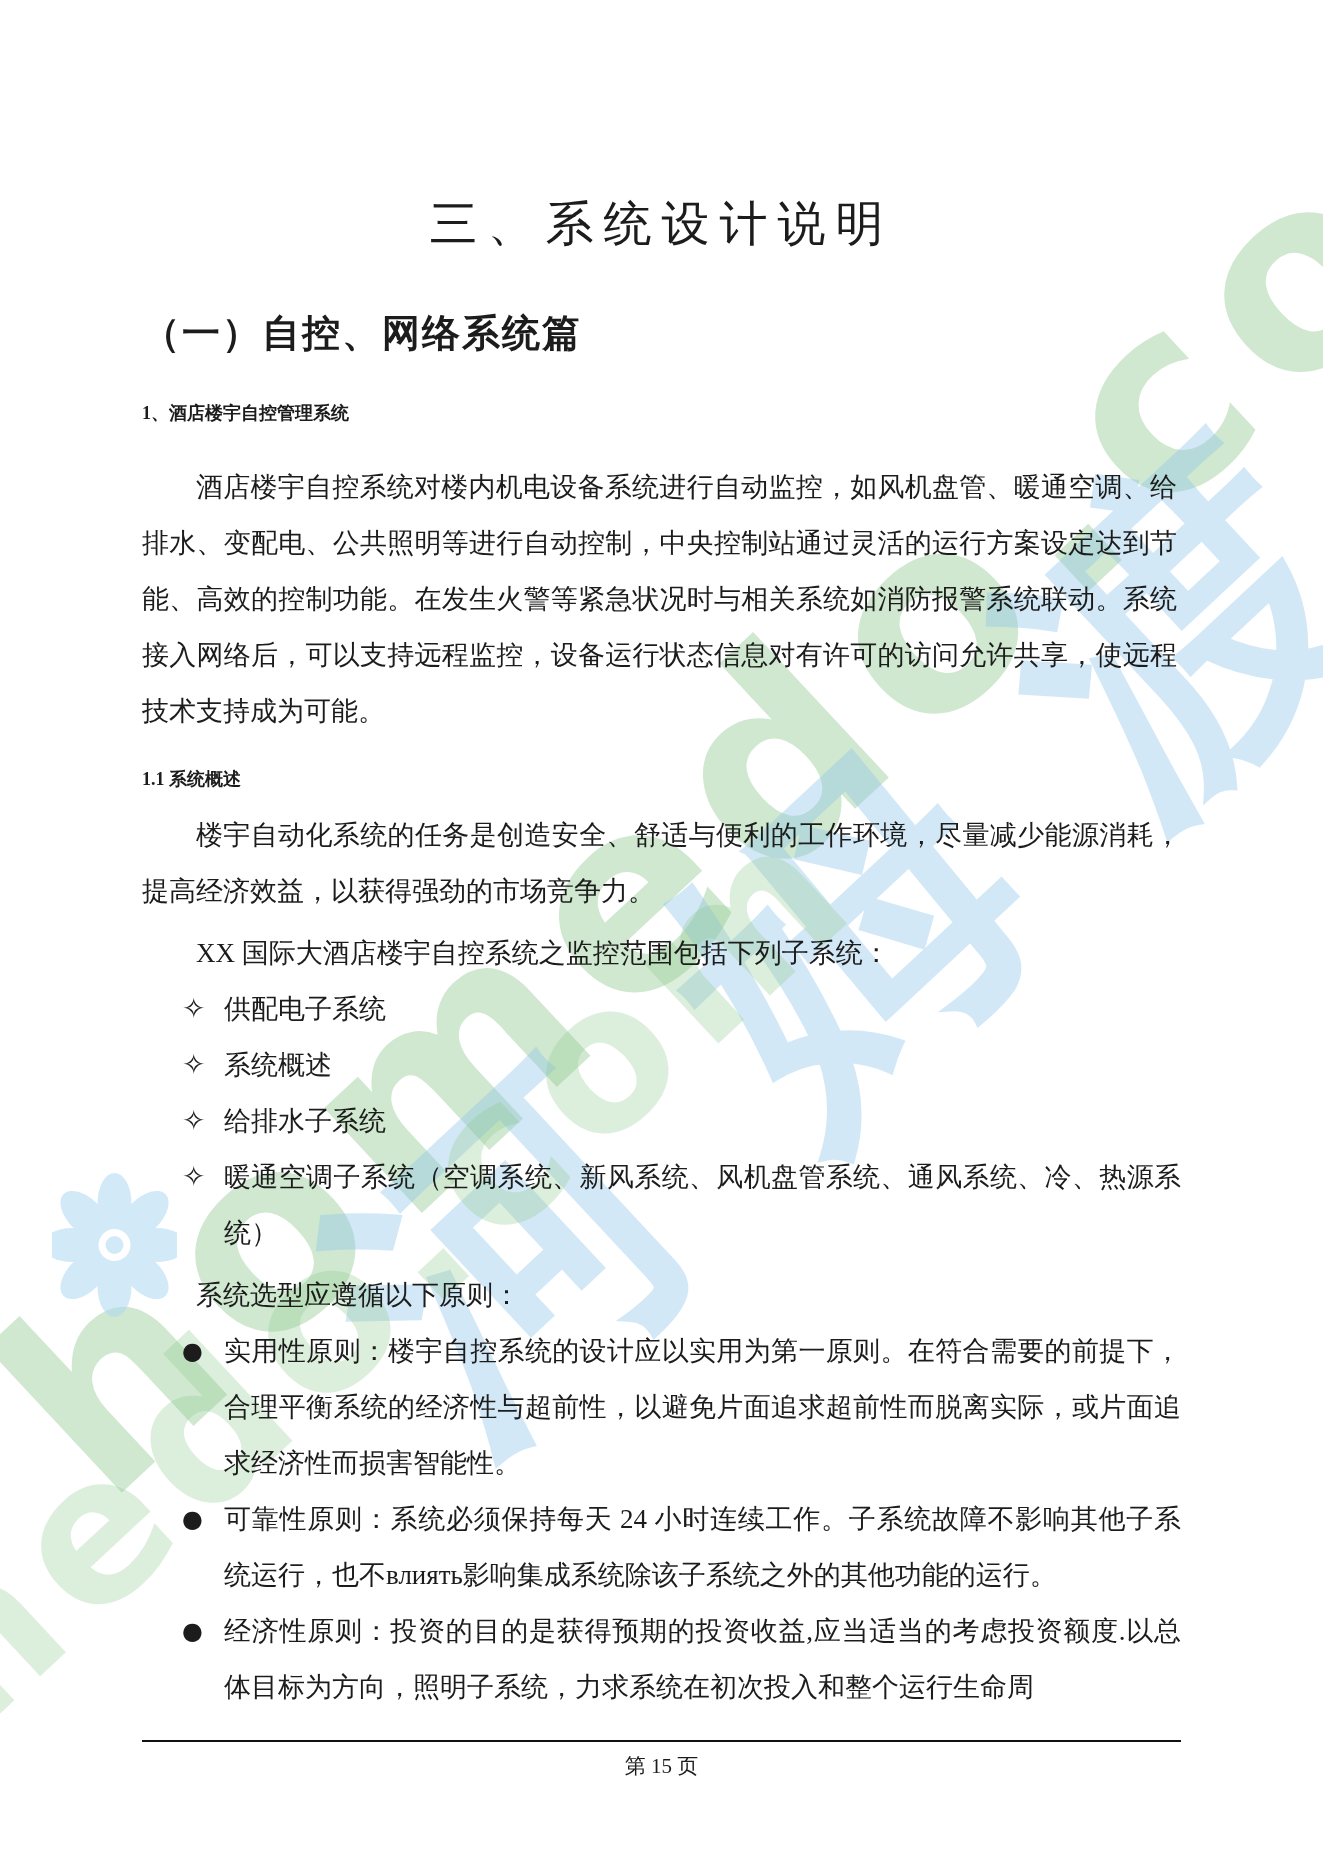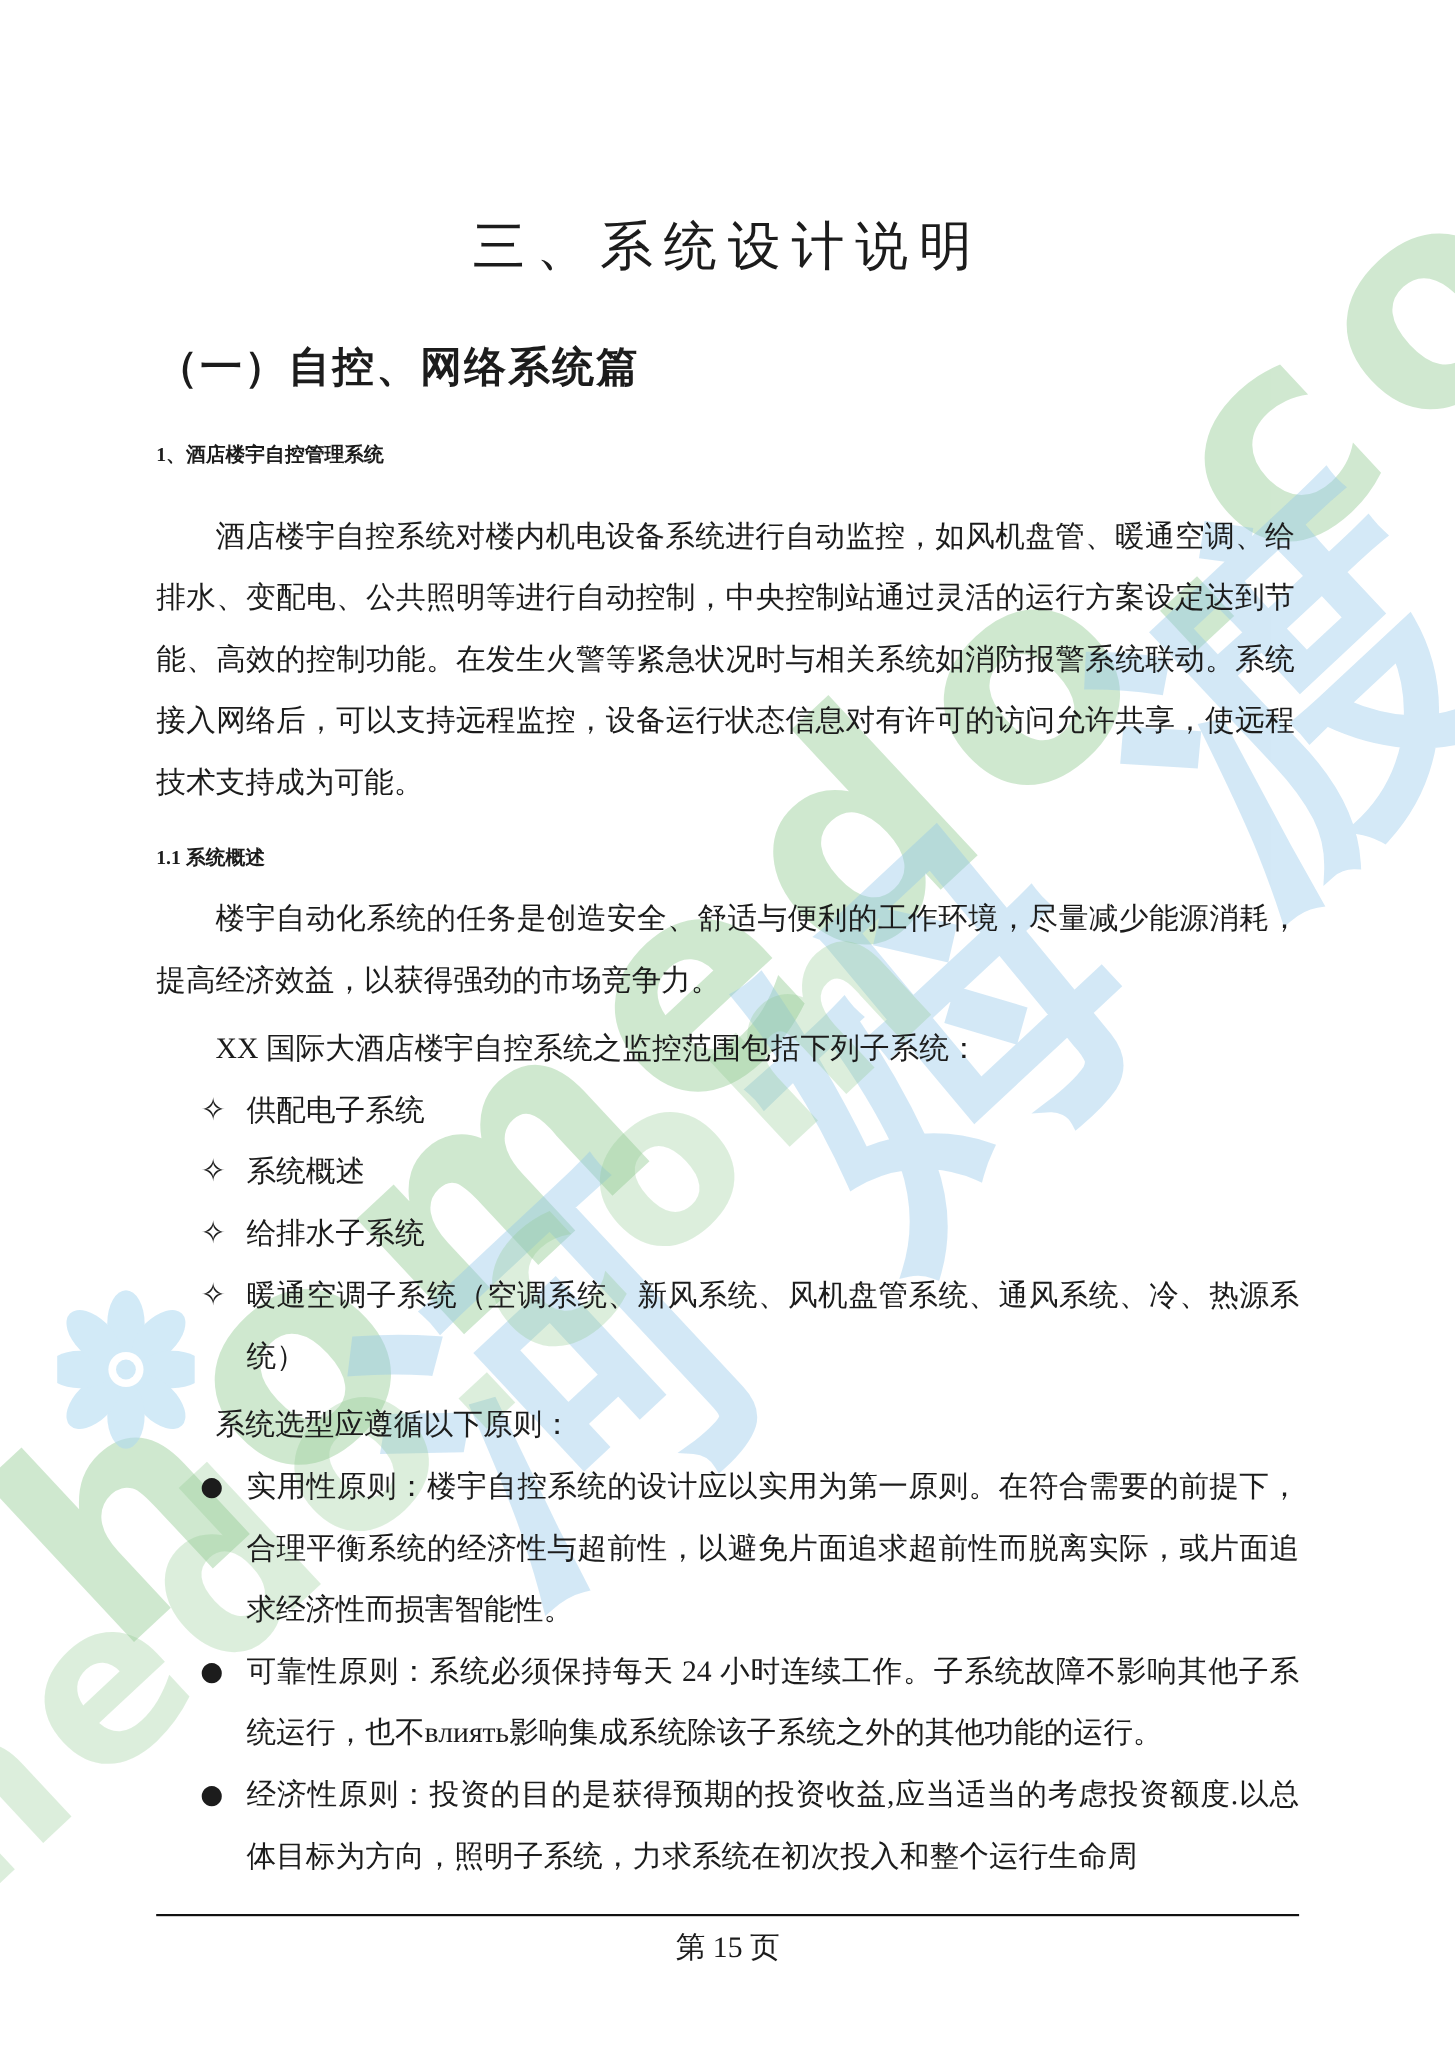--- a/index.html
+++ b/index.html
@@ -75,21 +75,21 @@
   .dot-list .marker{font-size:24px;}
   
   .footer{
     position:absolute;z-index:1;
     left:142px;right:142px;top:1740px;
     border-top:2px solid #111;
     text-align:center;
   }
   .footer-text{
     margin-top:10px;
-    font-size:27px;
+    font-size:21px;
   }
 </style>
 </head>
 <body>
 
 <div class="page">
 
   <div class="wm-layer">
     <div class="wm wm-green" style="color: rgb(143, 201, 143);">homedo.com</div>
     <div class="wm wm-blue" style="color: rgb(147, 199, 234);">河姆渡</div>

